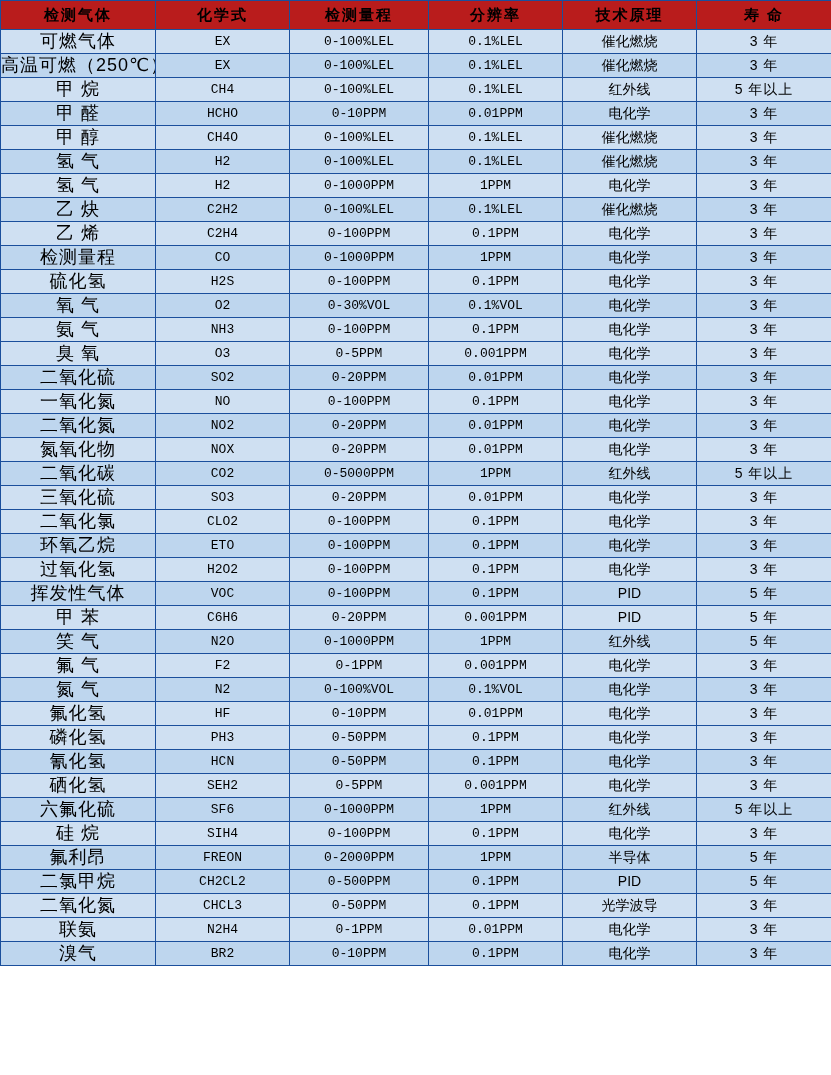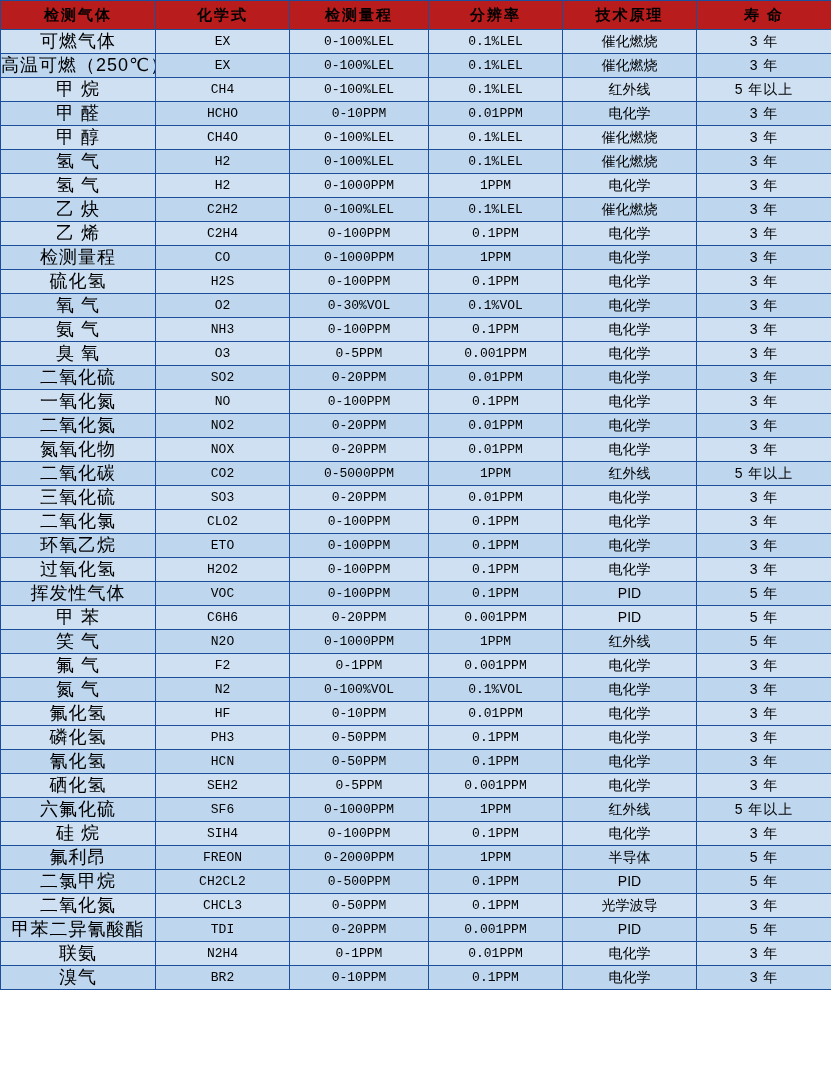--- a/index.html
+++ b/index.html
@@ -378,28 +378,20 @@
         <td class="c-life">5 年</td>
       </tr>
       <tr class="odd">
         <td class="c-name">二氧化氮</td>
         <td class="c-formula">CHCL3</td>
         <td class="c-range">0-50PPM</td>
         <td class="c-res">0.1PPM</td>
         <td class="c-tech">光学波导</td>
         <td class="c-life">3 年</td>
       </tr>
-      <tr class="even">
-        <td class="c-name">甲苯二异氰酸酯</td>
-        <td class="c-formula">TDI</td>
-        <td class="c-range">0-20PPM</td>
-        <td class="c-res">0.001PPM</td>
-        <td class="c-tech">PID</td>
-        <td class="c-life">5 年</td>
-      </tr>
       <tr class="odd">
         <td class="c-name">联氨</td>
         <td class="c-formula">N2H4</td>
         <td class="c-range">0-1PPM</td>
         <td class="c-res">0.01PPM</td>
         <td class="c-tech">电化学</td>
         <td class="c-life">3 年</td>
       </tr>
       <tr class="even">
         <td class="c-name">溴气</td>

